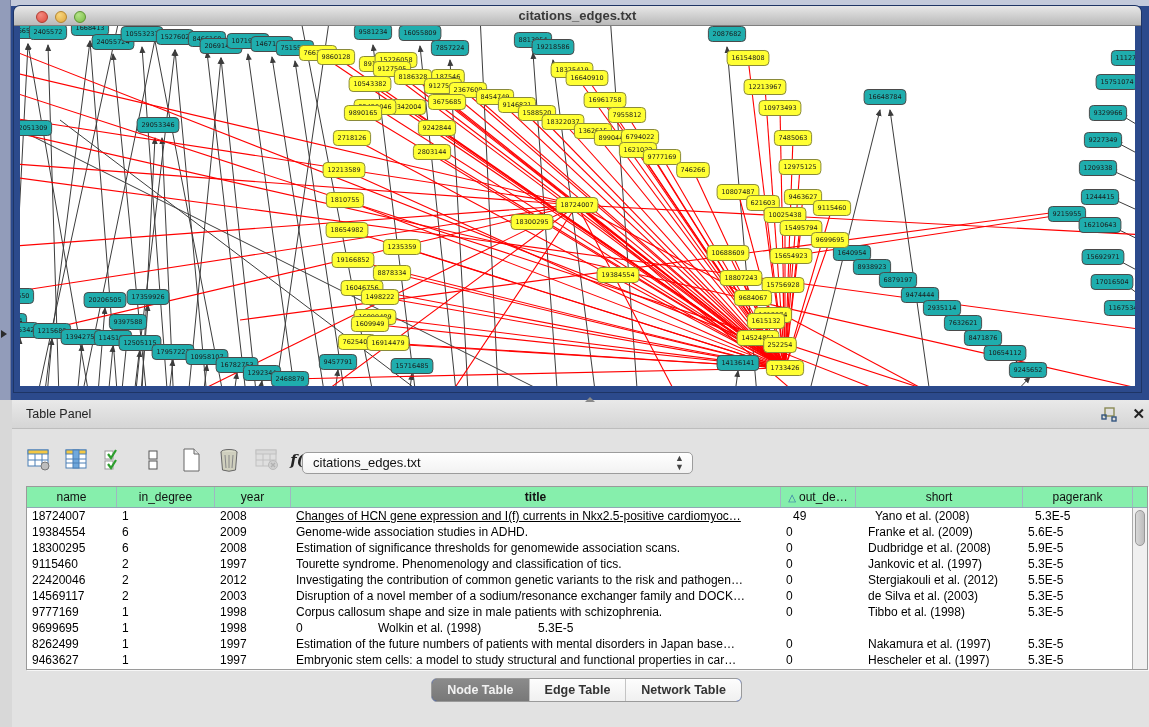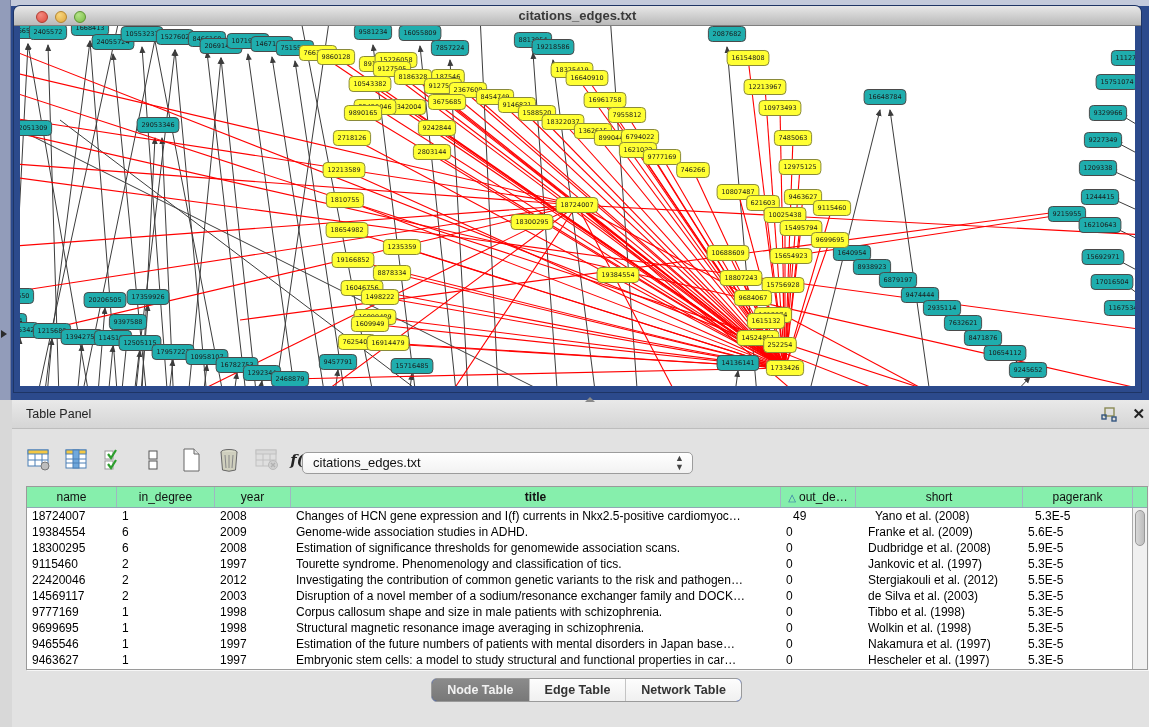--- a/index.html
+++ b/index.html
@@ -839,21 +839,21 @@
           <div class="th" style="width: 490px; font-weight: bold;"><span>title</span></div>
           <div class="th" style="width: 75px;"><span class="sort">△</span><span>out_de…</span></div>
           <div class="th" style="width: 167px;"><span>short</span></div>
           <div class="th" style="width: 110px;"><span>pagerank</span></div>
         </div>
       <div id="tbody">
           <div class="tr">
             <div class="td" style="width: 90px;">18724007</div>
             <div class="td" style="width: 98px;">1</div>
             <div class="td" style="width: 76px;">2008</div>
-            <div class="td" style="width: 490px;">Changes of HCN gene expression and I(f) currents in Nkx2.5-positive cardiomyoc…</div>
+            <div class="td" style="width: 490px; text-decoration: underline;">Changes of HCN gene expression and I(f) currents in Nkx2.5-positive cardiomyoc…</div>
             <div class="td" style="width: 75px; margin-left: 7px;">49</div>
             <div class="td" style="width: 167px; padding-left: 12px;">Yano et al. (2008)</div>
             <div class="td" style="width: 110px;">5.3E-5</div>
           </div>
           <div class="tr">
             <div class="td" style="width: 90px;">19384554</div>
             <div class="td" style="width: 98px;">6</div>
             <div class="td" style="width: 76px;">2009</div>
             <div class="td" style="width: 490px;">Genome-wide association studies in ADHD.</div>
             <div class="td" style="width: 75px;">0</div>
@@ -902,27 +902,26 @@
             <div class="td" style="width: 76px;">1998</div>
             <div class="td" style="width: 490px;">Corpus callosum shape and size in male patients with schizophrenia.</div>
             <div class="td" style="width: 75px;">0</div>
             <div class="td" style="width: 167px; padding-left: 12px;">Tibbo et al. (1998)</div>
             <div class="td" style="width: 110px;">5.3E-5</div>
           </div>
           <div class="tr">
             <div class="td" style="width: 90px;">9699695</div>
             <div class="td" style="width: 98px;">1</div>
             <div class="td" style="width: 76px;">1998</div>
-            <div class="td" style="width: 490px;">Structural magnetic resonance image averaging in schizophrenia.</div>
             <div class="td" style="width: 75px;">0</div>
             <div class="td" style="width: 167px; padding-left: 12px;">Wolkin et al. (1998)</div>
             <div class="td" style="width: 110px;">5.3E-5</div>
           </div>
           <div class="tr">
-            <div class="td" style="width: 90px;">9465546</div>
+            <div class="td" style="width: 90px;">8262499</div>
             <div class="td" style="width: 98px;">1</div>
             <div class="td" style="width: 76px;">1997</div>
             <div class="td" style="width: 490px;">Estimation of the future numbers of patients with mental disorders in Japan base…</div>
             <div class="td" style="width: 75px;">0</div>
             <div class="td" style="width: 167px; padding-left: 12px;">Nakamura et al. (1997)</div>
             <div class="td" style="width: 110px;">5.3E-5</div>
           </div>
           <div class="tr">
             <div class="td" style="width: 90px;">9463627</div>
             <div class="td" style="width: 98px;">1</div>

